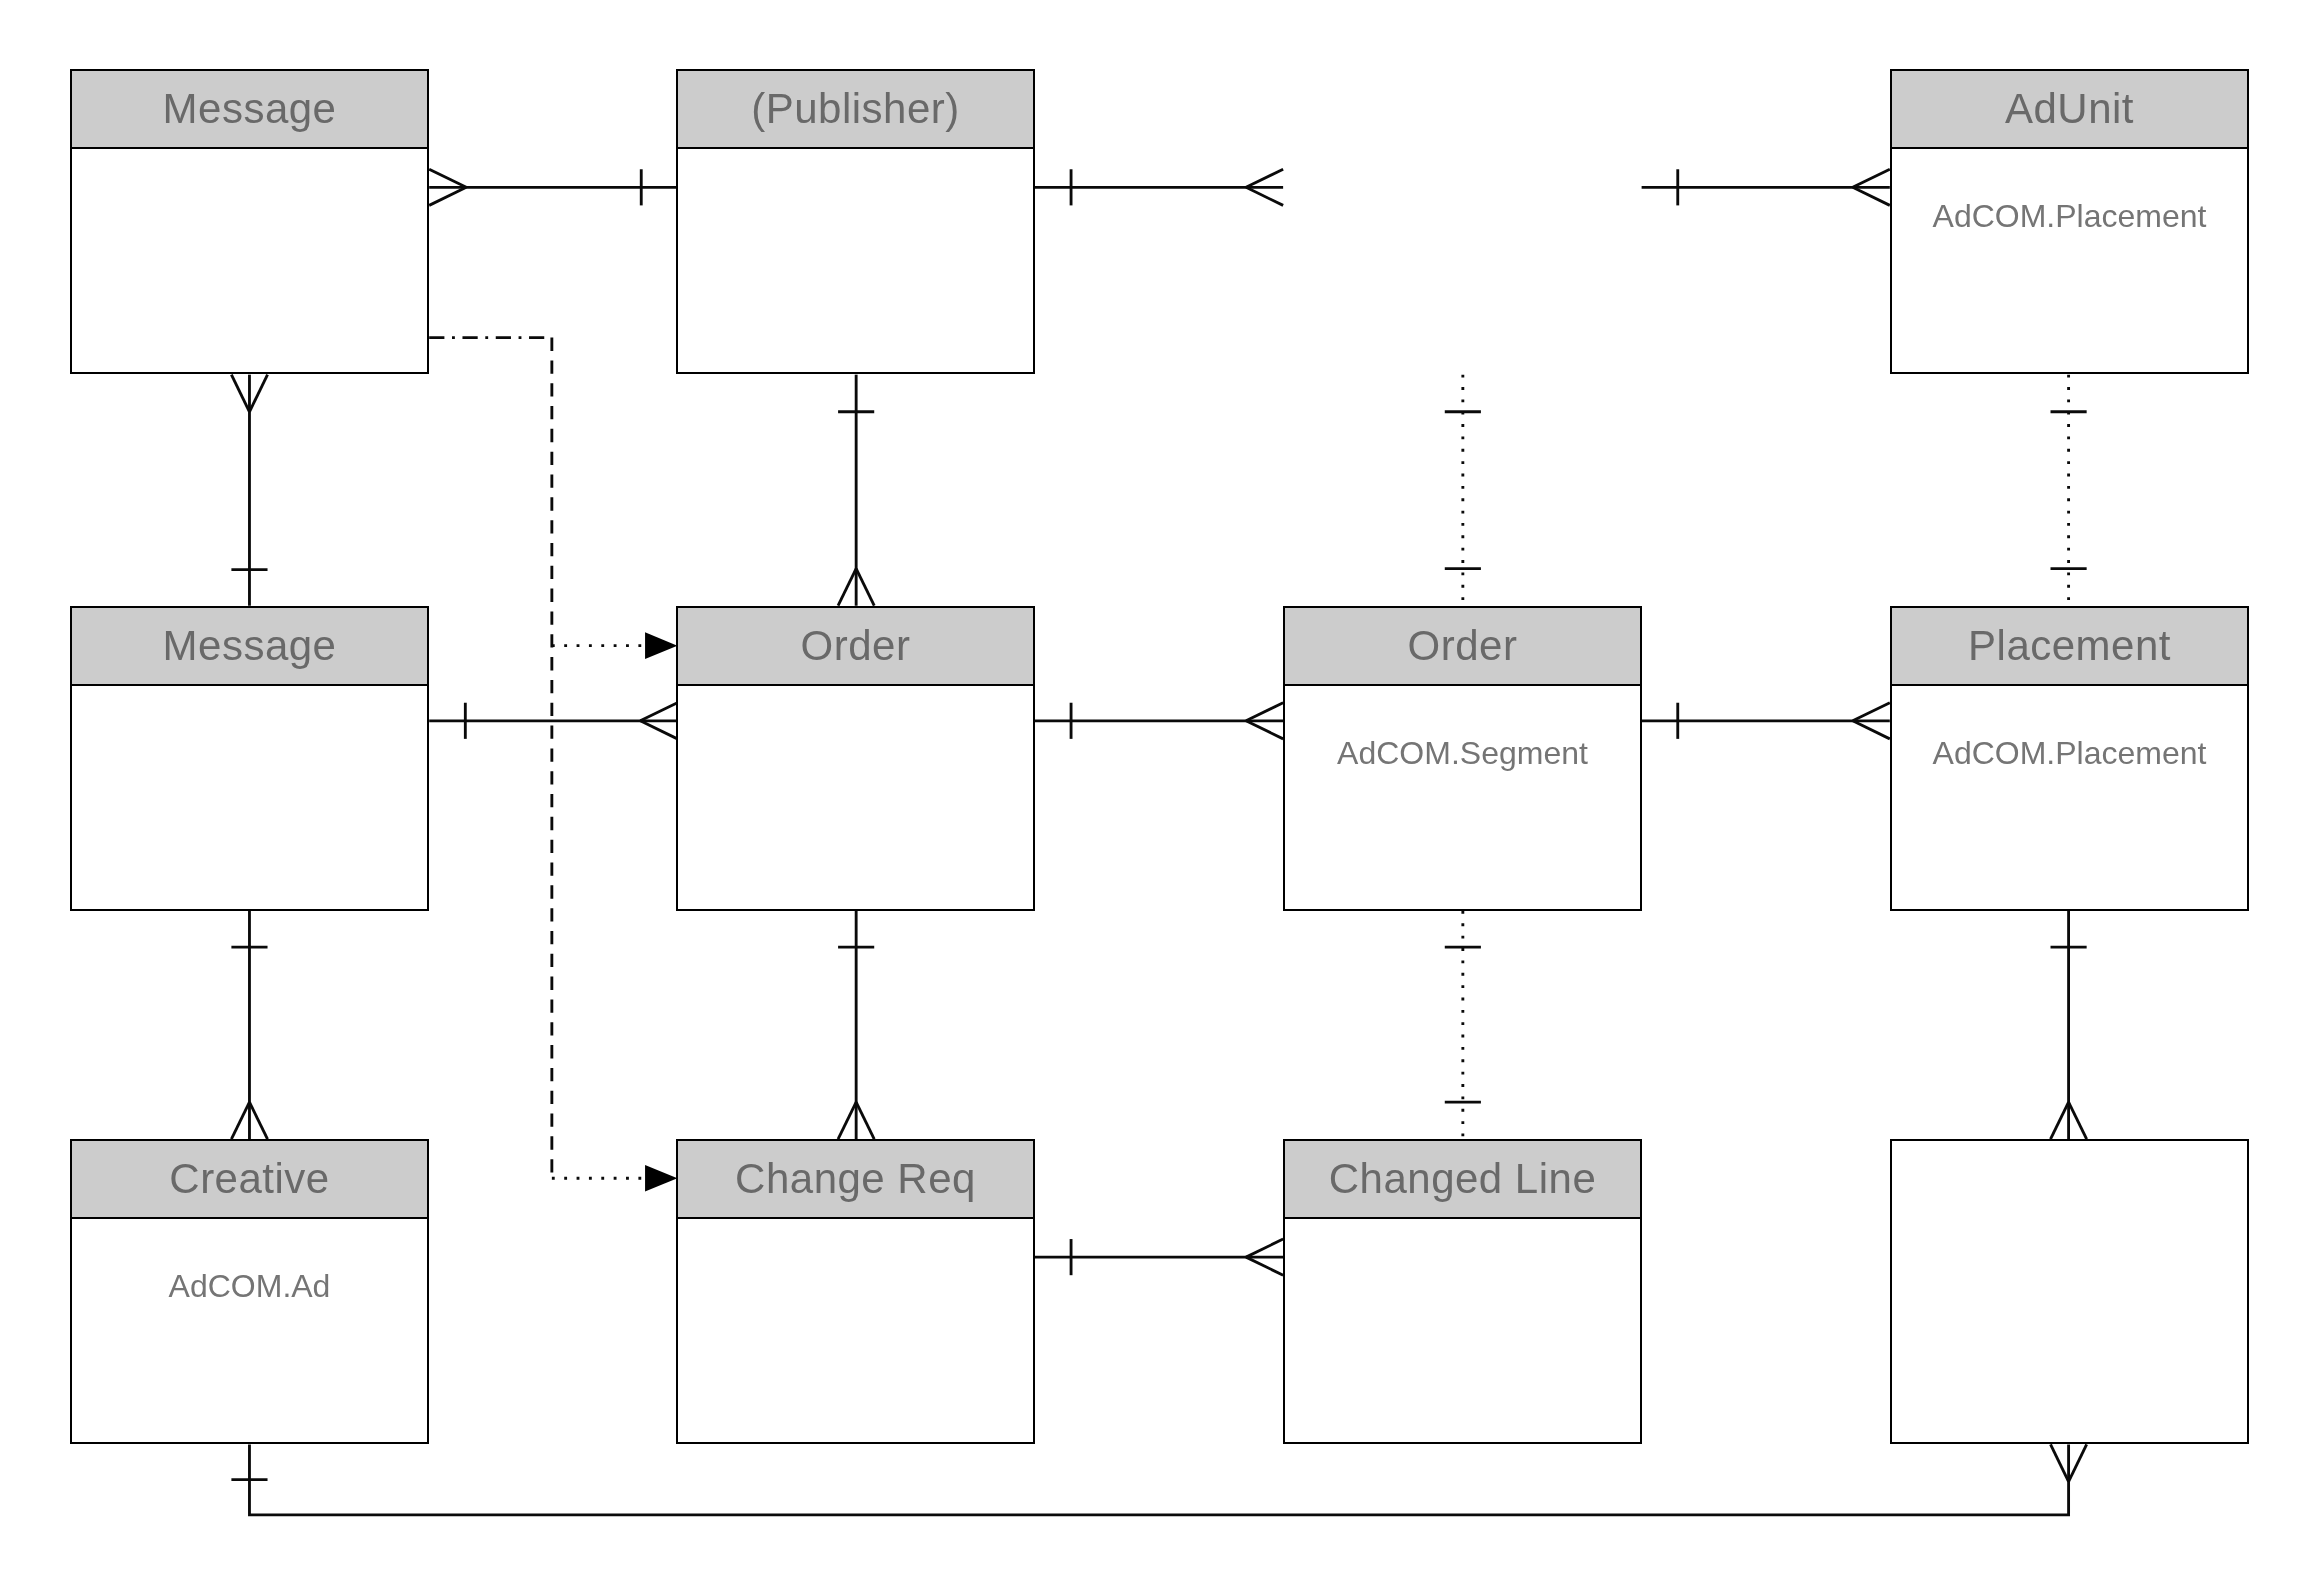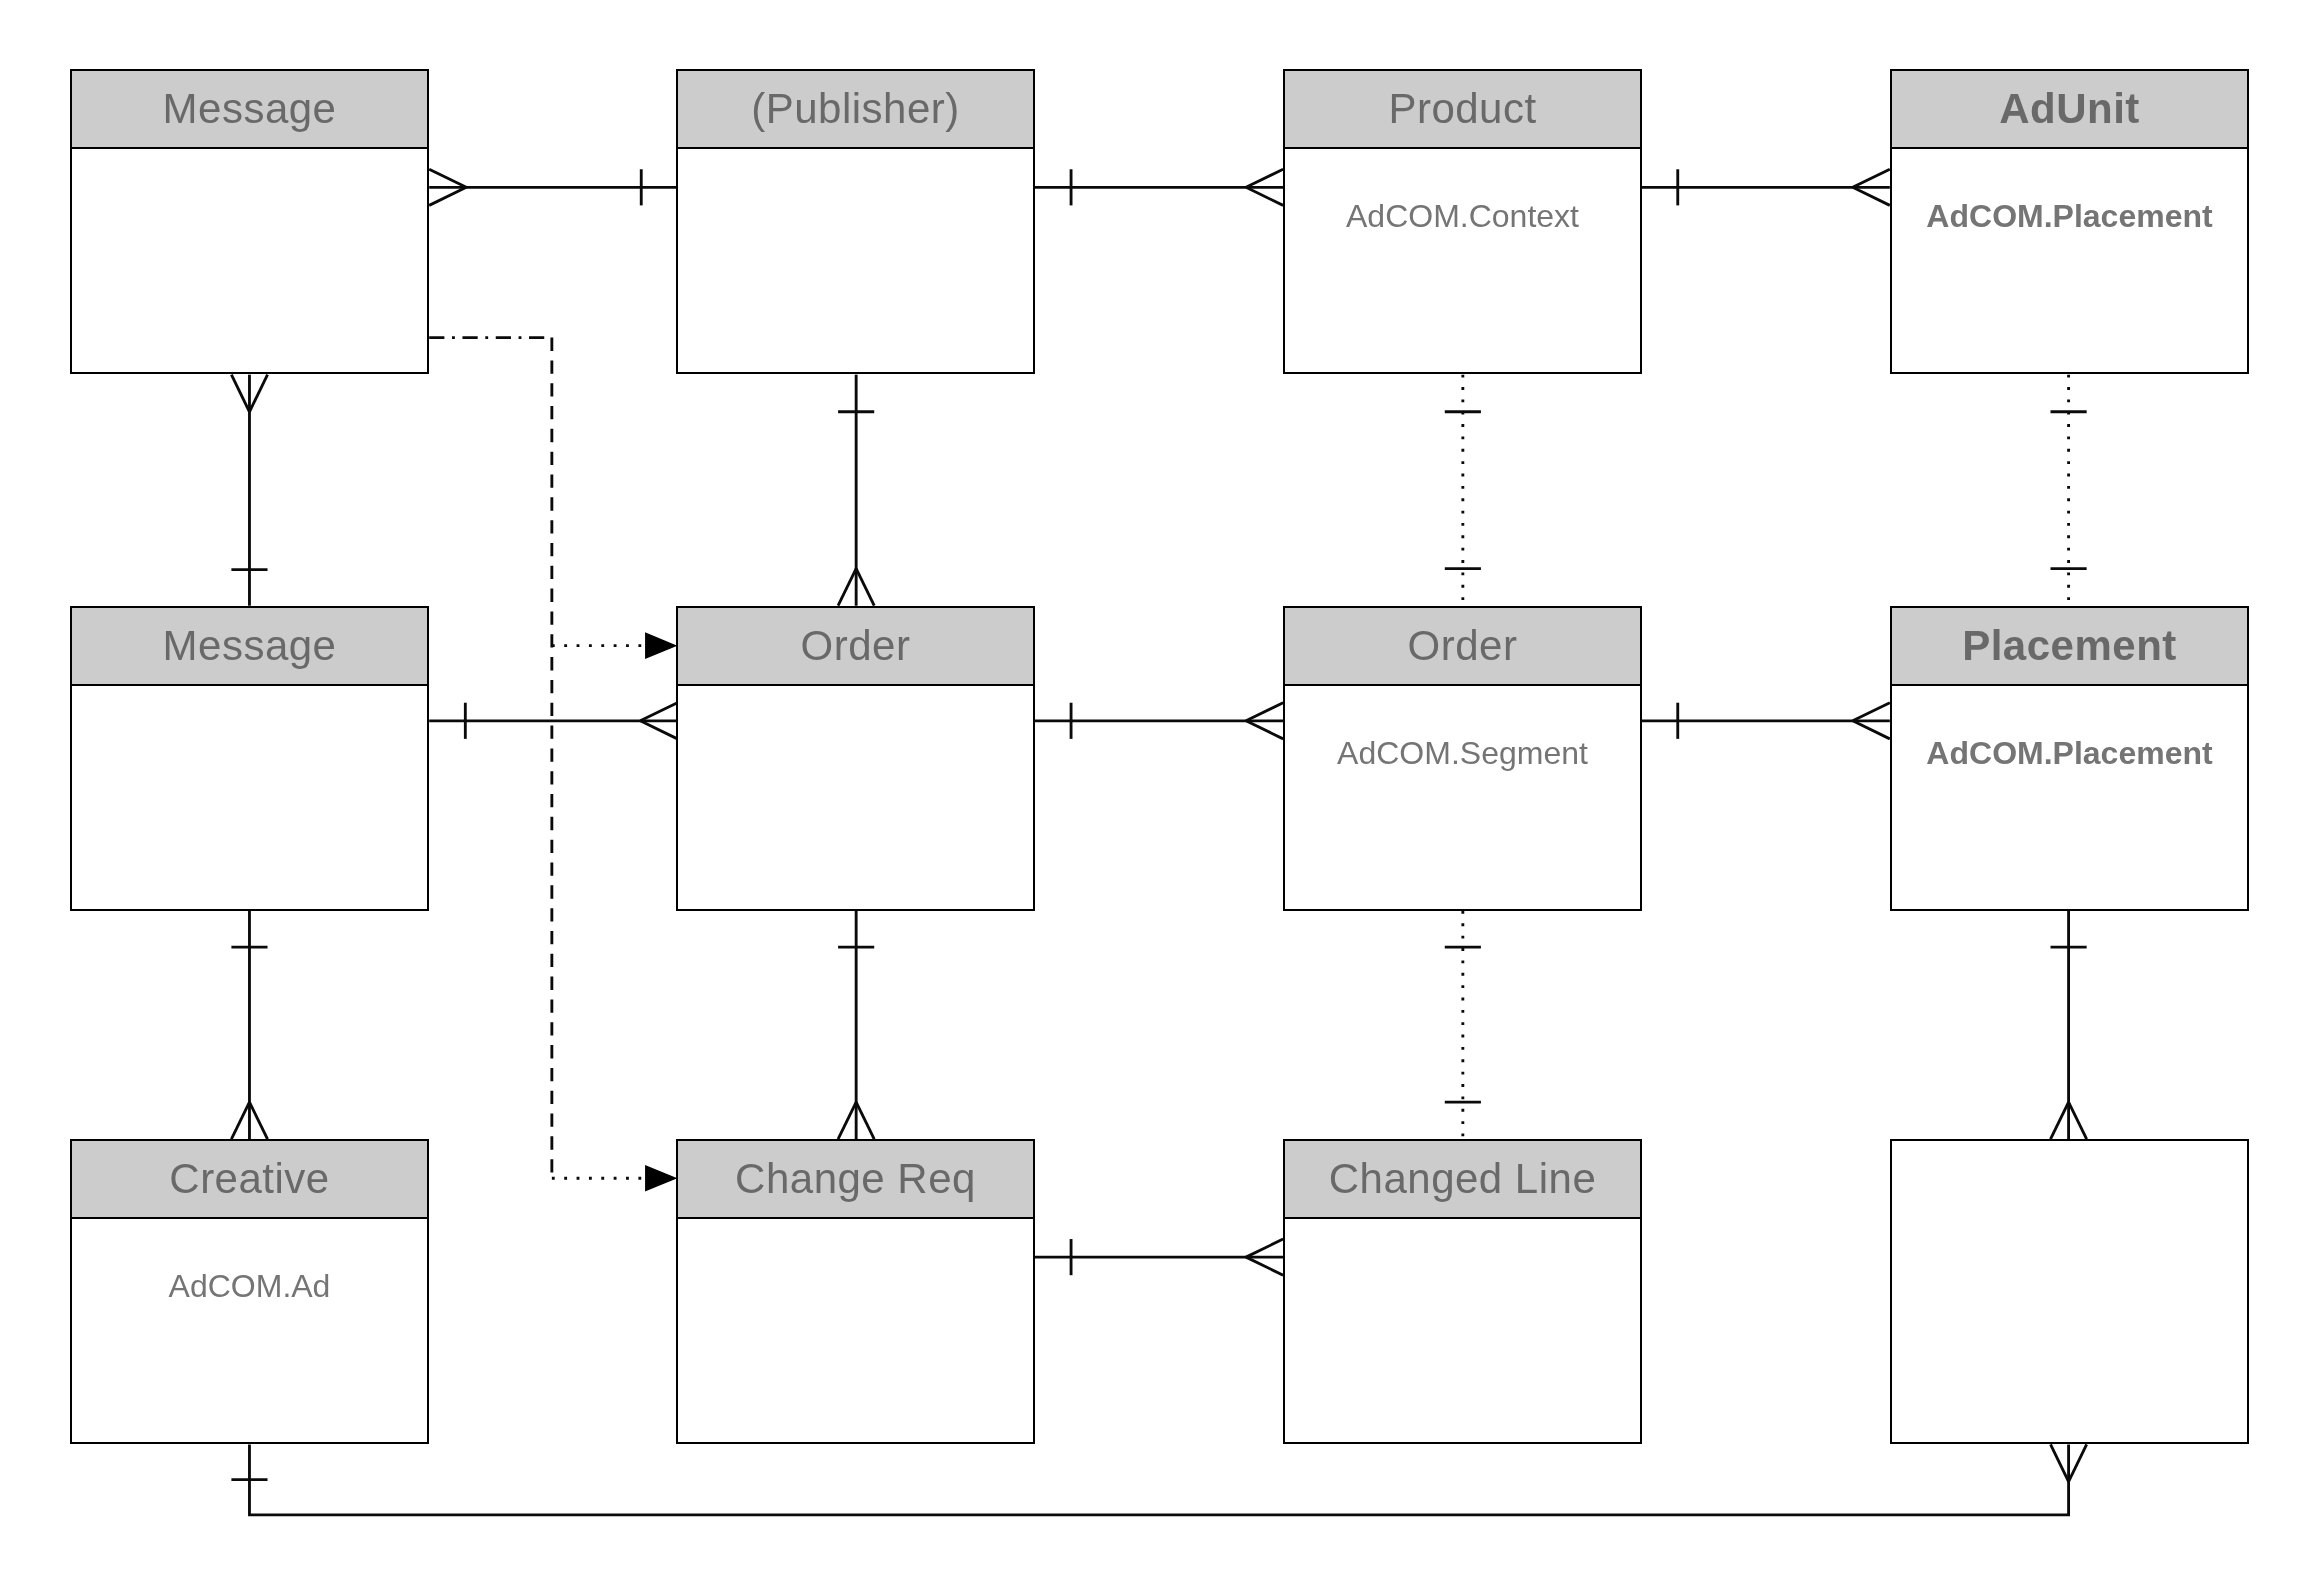--- a/index.html
+++ b/index.html
@@ -50,21 +50,21 @@
     text-align: center;
     padding-top: 49px;
     box-sizing: border-box;
     font-size: 32px;
     color: #757575;
   }
   
   .c1 { left: 70px; }
   .c2 { left: 676px; }
   .c3 { left: 1283px; }
-  .c4 { left: 1890px; font-weight: bold; }
+  .c4 { left: 1890px; }
   .r1 { top: 69px; }
   .r2 { top: 606px; }
   .r3 { top: 1139px; }
 
   .wires line, .wires polyline, .wires path {
     stroke: #0a0a0a;
     stroke-width: 3;
     fill: none;
   }
   .wires .dots   { stroke-dasharray: 3 10; }
@@ -229,26 +229,20 @@
         <span>Message</span>
       </div>
     <div class="bdy"><span></span></div>
   </div>
   <div class="entity c2 r1">
     <div class="hdr">
         <span>(Publisher)</span>
       </div>
     <div class="bdy"><span></span></div>
   </div>
-  <div class="entity c3 r1">
-    <div class="hdr">
-        <span>Product</span>
-      </div>
-    <div class="bdy"><span>AdCOM.Context</span></div>
-  </div>
   <div class="entity c4 r1">
     <div class="hdr">
         <span>AdUnit</span>
       </div>
     <div class="bdy"><span>AdCOM.Placement</span></div>
   </div>
 
   <div class="entity c1 r2">
     <div class="hdr">
         <span>Message</span>

